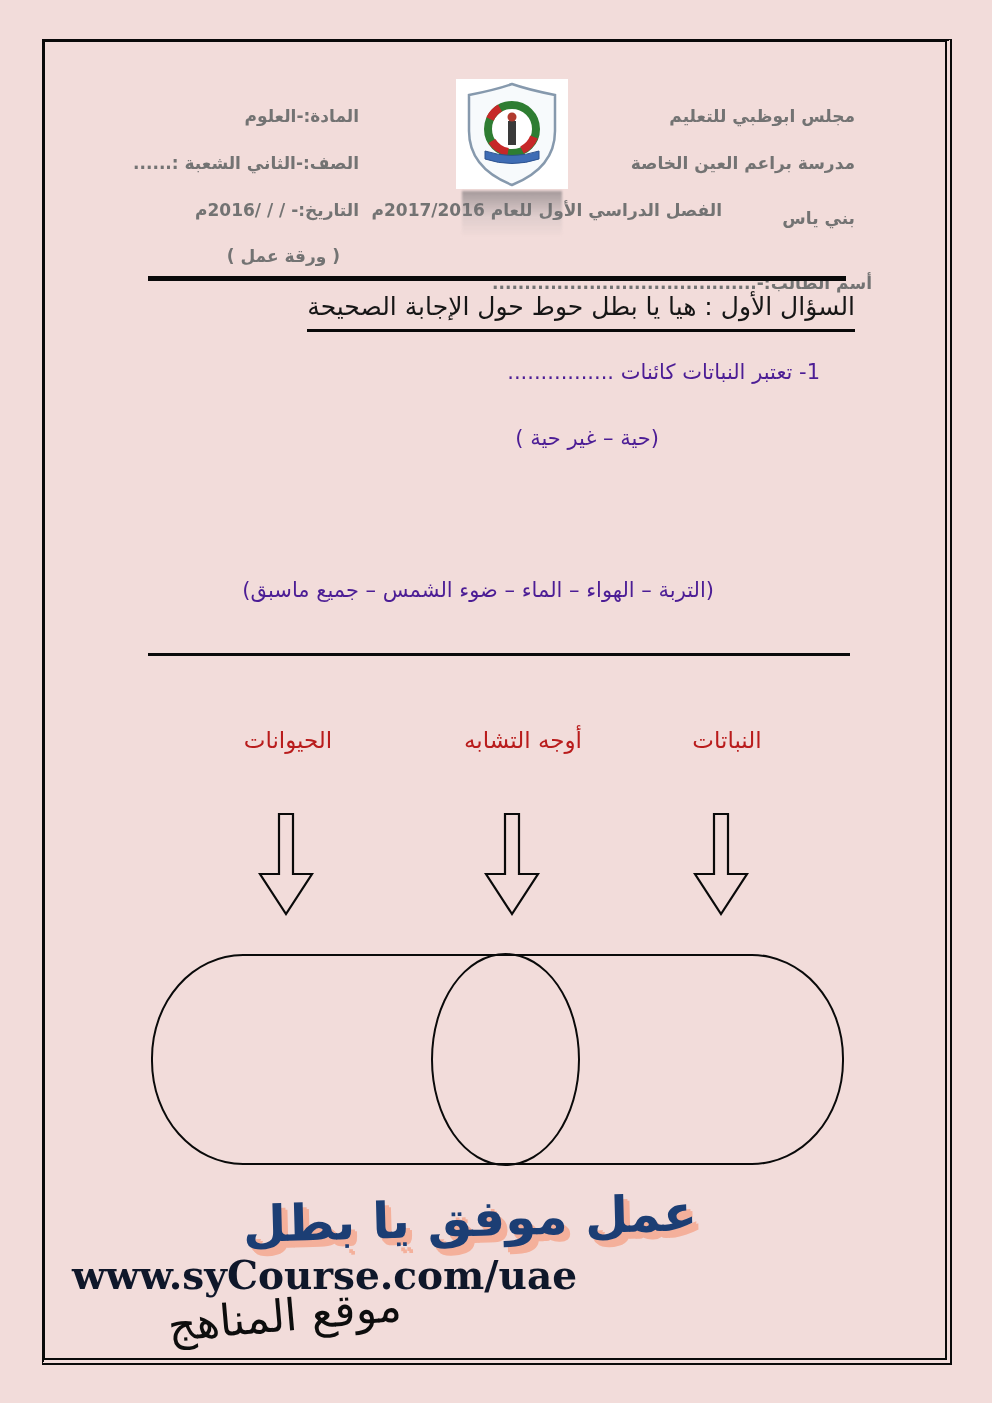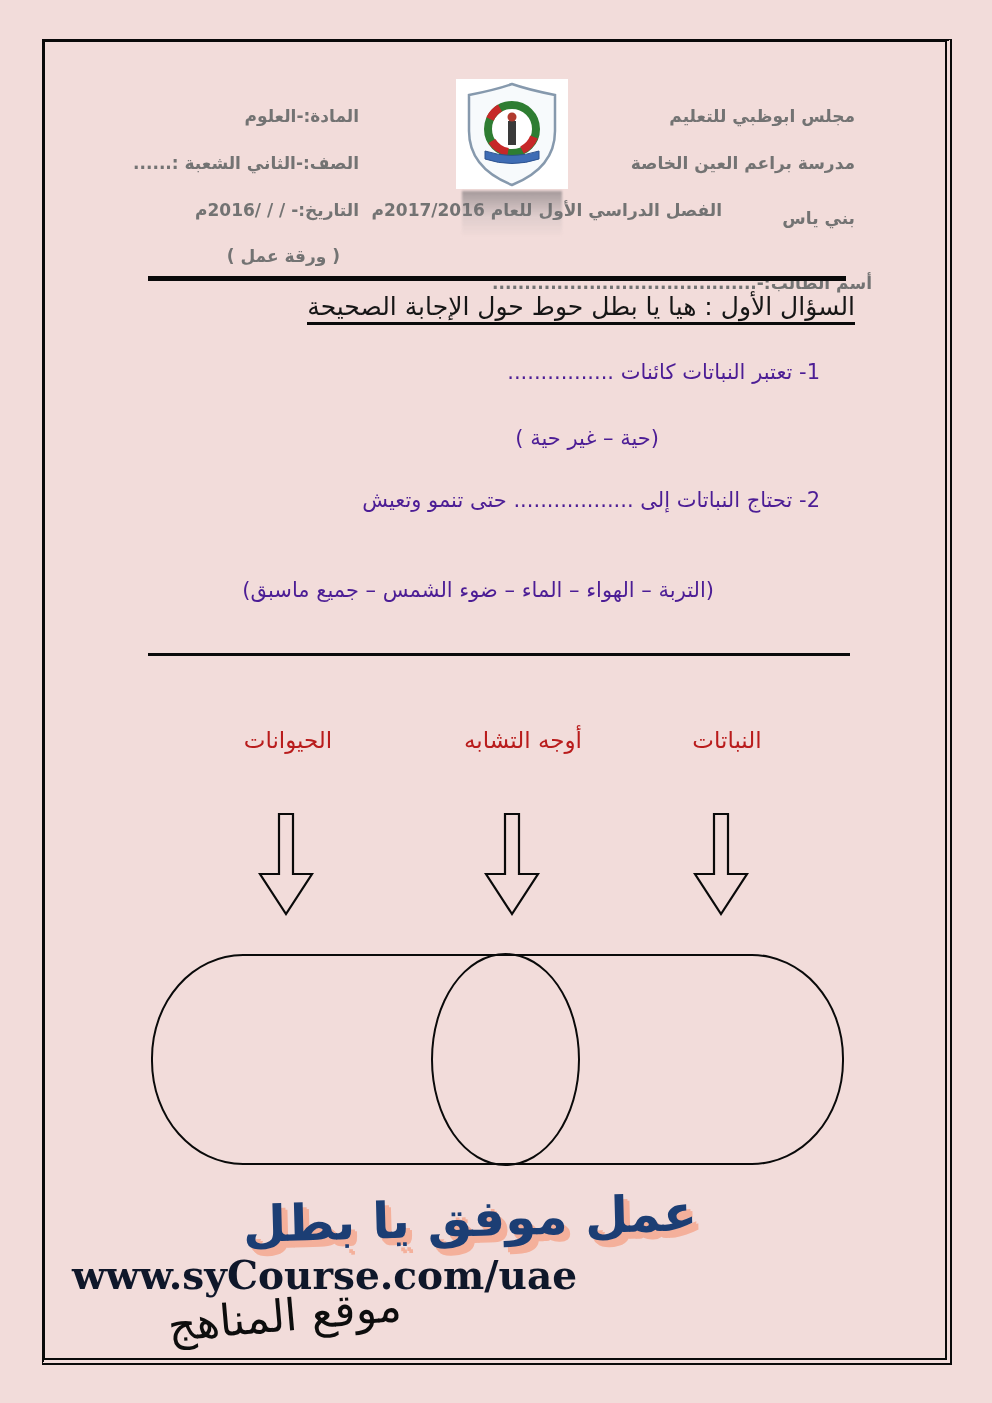--- a/index.html
+++ b/index.html
@@ -9,21 +9,21 @@
          border-top:3px solid #0a0a0a;border-left:3px solid #0a0a0a;
          border-right:7px double #0a0a0a;border-bottom:7px double #0a0a0a;}
   .abs{position:absolute;white-space:nowrap;}
   .hdr{font-size:17px;font-weight:bold;color:#737373;direction:rtl;}
   .logo-box{position:absolute;left:456px;top:79px;width:112px;height:110px;background:#ffffff;}
   .logo-reflection{position:absolute;left:462px;top:191px;width:100px;height:46px;
       background:linear-gradient(to bottom, rgba(90,90,95,0.50), rgba(140,140,145,0.18) 55%, rgba(160,160,160,0) 100%);
       filter:blur(1px);}
   .rule-thick{position:absolute;left:148px;top:276px;width:698px;height:5px;background:#0a0a0a;}
   .q1-title{right:137px;top:292px;font-size:25px;color:#161616;direction:rtl;
-            padding-bottom:1px;border-bottom:3px solid #0a0a0a;}
+            padding-bottom:8px;border-bottom:3px solid #0a0a0a;}
   .q-item{font-size:21px;color:#4c1d95;direction:rtl;}
   .divider{position:absolute;left:148px;top:653px;width:702px;height:3px;background:#0a0a0a;}
   .q2-title{right:140px;top:671px;font-size:23px;font-weight:bold;color:#111;direction:rtl;}
   .col-label{top:727px;font-size:23px;color:#b91c1c;direction:rtl;transform:translateX(-50%);}
   .arrow{position:absolute;top:812px;width:56px;height:104px;}
   .venn-capsule{position:absolute;left:151px;top:954px;width:693px;height:211px;box-sizing:border-box;
       border:2.5px solid #0a0a0a;border-radius:92px / 104px;background:transparent;}
   .venn-ellipse{position:absolute;left:431px;top:953px;width:149px;height:213px;box-sizing:border-box;
       border:2.5px solid #0a0a0a;border-radius:50%;background:transparent;}
   .slogan{left:470px;top:1190px;transform:translateX(-50%) rotate(-1.5deg);
@@ -64,21 +64,20 @@
       <path d="M29 72 Q56 81 83 72 L83 80 Q56 89 29 80 Z" fill="#3f6db5" stroke="#2d5390" stroke-width="1"></path>
     </svg>
   </div>
   <div class="logo-reflection"></div>
 
   <div class="rule-thick"></div>
 
   <div class="abs q1-title">السؤال الأول : هيا يا بطل حوط حول الإجابة الصحيحة</div>
   <div class="abs q-item" style="right:172px;top:360px;">1- تعتبر النباتات كائنات ................</div>
   <div class="abs q-item" style="right:333px;top:426px;">(حية – غير حية )</div>
-  <div class="abs q-item" style="right:172px;top:488px;">2- تحتاج النباتات إلى .................. حتى تنمو وتعيش</div>
   <div class="abs q-item" style="right:278px;top:578px;">(التربة – الهواء – الماء – ضوء الشمس – جميع ماسبق)</div>
 
   <div class="divider"></div>
 
 
   <div class="abs col-label" style="left:727px;">النباتات</div>
   <div class="abs col-label" style="left:523px;">أوجه التشابه</div>
   <div class="abs col-label" style="left:288px;">الحيوانات</div>
 
   <svg class="arrow" style="left:693px;" viewBox="0 0 56 104">

